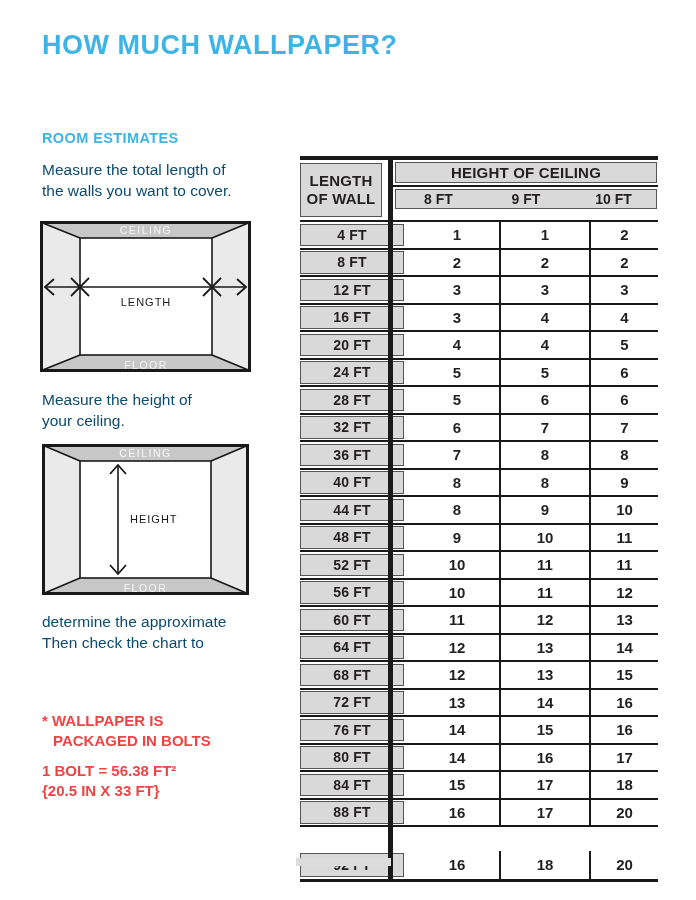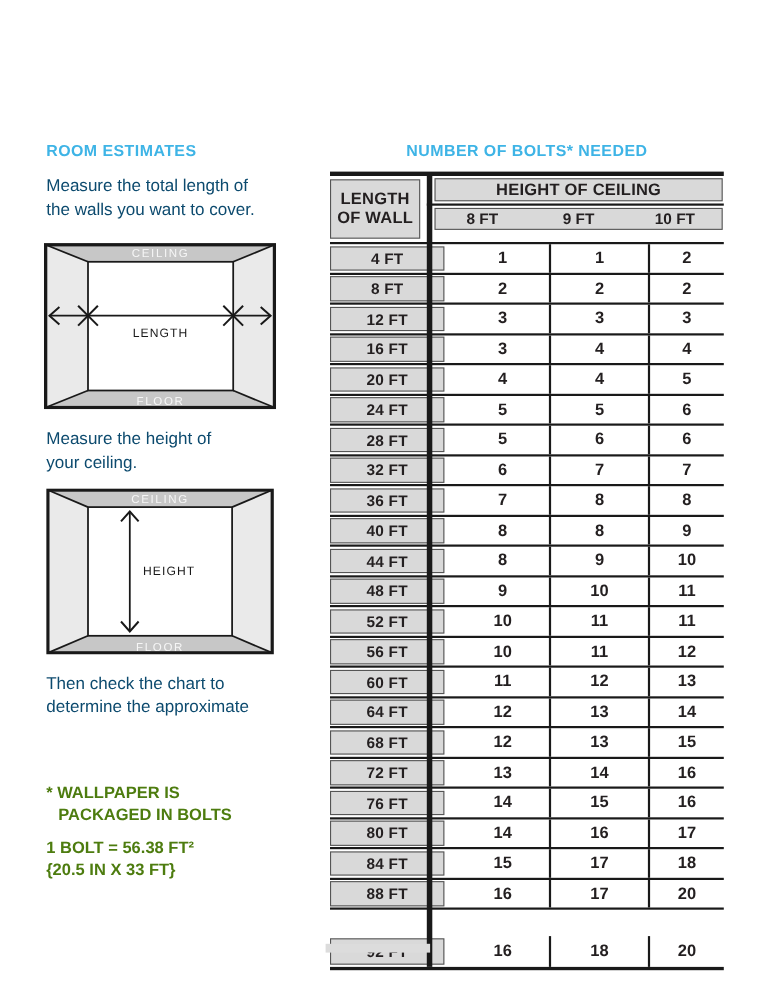--- a/index.html
+++ b/index.html
@@ -11,21 +11,21 @@
     position:absolute;left:42px;top:30px;font-size:27px;font-weight:bold;
     color:#3eb4e6;letter-spacing:0.5px;
   }
   .sec-head{position:absolute;font-size:14.5px;font-weight:bold;color:#3eb4e6;letter-spacing:0.4px;}
   #room-head{left:42px;top:130px;}
   #table-head{left:300px;top:130px;width:358px;text-align:center;}
   .para{position:absolute;left:42px;font-size:15.5px;line-height:20.5px;color:#0c4a6e;}
   #para1{top:160px;}
   #para2{top:390px;}
   #para3{top:612px;}
-  .note{position:absolute;left:42px;font-size:15px;font-weight:bold;line-height:20px;color:#4d7c0f;}
+  .note{position:absolute;left:42px;font-size:15px;font-weight:bold;line-height:20px;color:#ef4444;}
   #footnote{top:711px;}
   #footnote .l2{padding-left:11px;}
   #boltspec{top:761px;}
   svg.diagram{position:absolute;}
   #diag-length{left:40px;top:221px;}
   #diag-height{left:42px;top:444px;}
   svg text{font-family:"Liberation Sans","DejaVu Sans",sans-serif;}
 
   
   .btable{
@@ -59,20 +59,21 @@
   .cd1{margin-left:5px;width:84px;}
   .cd2{width:90px;border-left:2px solid #191919;}
   .cd3{flex:1;border-left:2px solid #191919;}
   .shadow{position:absolute;left:296px;top:858px;width:95px;height:8px;background:#dcdcdc;}
 </style>
 </head>
 <body>
 
 <div class="page">
 
+  <div class="title">HOW MUCH WALLPAPER?</div>
 
   <div class="sec-head" id="room-head">ROOM ESTIMATES</div>
 
   <div class="para" id="para1">
     <div>Measure the total length of</div>
     <div>the walls you want to cover.</div>
   </div>
 
   <svg id="diag-length" class="diagram" width="211" height="151" viewBox="0 0 211 151">
     <polygon points="1.5,1.5 209.5,1.5 172,17 40,17" fill="#c7c7c7"></polygon>
@@ -115,35 +116,34 @@
     <line x1="205.5" y1="149.5" x2="169" y2="134" stroke="#191919" stroke-width="1.6"></line>
     <line x1="76" y1="21" x2="76" y2="130" stroke="#191919" stroke-width="1.6"></line>
     <polyline points="68,30 76,21 84,30" fill="none" stroke="#191919" stroke-width="1.8"></polyline>
     <polyline points="68,121 76,130 84,121" fill="none" stroke="#191919" stroke-width="1.8"></polyline>
     <text x="103.5" y="13" text-anchor="middle" font-size="10.5" letter-spacing="1.5" fill="#f6f6f6">CEILING</text>
     <text x="88" y="79" text-anchor="start" font-size="11" letter-spacing="1" fill="#191919">HEIGHT</text>
     <text x="103.5" y="147.5" text-anchor="middle" font-size="10.5" letter-spacing="1.5" fill="#f6f6f6">FLOOR</text>
   </svg>
 
   <div class="para" id="para3">
+    <div>determine the approximate</div>
     <div>Then check the chart to</div>
-    <div>determine the approximate</div>
   </div>
 
   <div class="note" id="footnote">
     <div class="l1">* WALLPAPER IS</div>
     <div class="l2">PACKAGED IN BOLTS</div>
   </div>
 
   <div class="note" id="boltspec">
     <div>1 BOLT = 56.38 FT²</div>
     <div>{20.5 IN X 33 FT}</div>
   </div>
 
-  <div class="sec-head" id="table-head">NUMBER OF BOLTS* NEEDED</div>
 
   <div class="btable">
     <div class="vbar"></div>
 
     <div class="thead">
       <div class="hwall pill">
         <div>LENGTH</div>
         <div>OF WALL</div>
       </div>
       <div class="hright">

